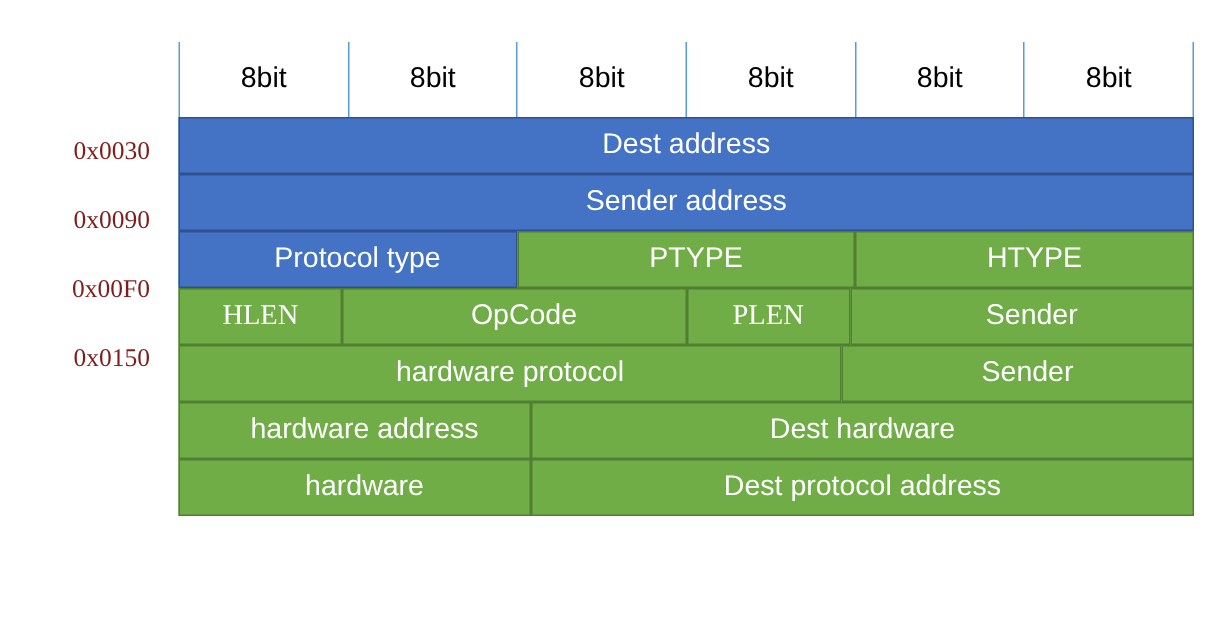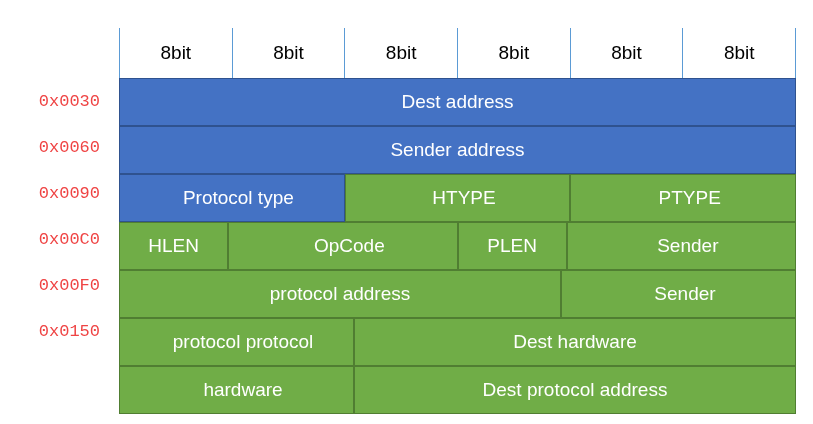--- a/index.html
+++ b/index.html
@@ -30,23 +30,23 @@
     top: 78px;
     width: 112px;
   }
   .offset-cell {
     height: 46px;
     display: flex;
     align-items: center;
     justify-content: flex-end;
     padding-right: 12px;
     box-sizing: border-box;
-    font-family: Liberation Mono, monospace;
+    font-family: Liberation Serif, serif;
     font-size: 17px;
-    color: #ef4444;
+    color: #7f1d1d;
     letter-spacing: 0px;
     white-space: nowrap;
   }
 
   
   .bit-header {
     position: absolute;
     left: 119px;
     top: 28px;
     width: 677px;
@@ -70,21 +70,21 @@
   
   .grid {
     position: absolute;
     left: 119px;
     top: 78px;
     width: 677px;
     height: 322px;
   }
   .grid-row {
     display: flex;
-    height: 48px;
+    height: 38px;
     width: 100%;
     border-radius: 12px;
   }
   .cell {
     display: flex;
     align-items: center;
     justify-content: center;
     box-sizing: border-box;
     font-size: 19px;
     color: #ffffff;
@@ -92,35 +92,33 @@
     overflow: hidden;
   }
   .cell.blue {
     background: #4472c4;
     border: 1px solid #2f528f;
   }
   .cell.green {
     background: #70ad47;
     border: 1px solid #507e32;
   }
-  .span1 { flex: 1 1 0; }
+  .span1 { flex: 1 1 0; font-family: Liberation Serif, serif; }
   .span2 { flex: 2 2 0; padding-left: 13px; }
   .span4 { flex: 4 4 0; }
   .span6 { flex: 6 6 0; }
 </style>
 </head>
 <body>
 
 <div id="diagram">
 
   <div class="offset-col">
       <div class="offset-cell">0x0030</div>
-      <div class="offset-cell">0x0060</div>
       <div class="offset-cell">0x0090</div>
-      <div class="offset-cell">0x00C0</div>
       <div class="offset-cell">0x00F0</div>
       <div class="offset-cell">0x0150</div>
     </div>
 
   <div class="bit-header">
       <div class="bit-cell">8bit</div>
       <div class="bit-cell">8bit</div>
       <div class="bit-cell">8bit</div>
       <div class="bit-cell">8bit</div>
       <div class="bit-cell">8bit</div>
@@ -129,35 +127,35 @@
 
   <div class="grid">
       <div class="grid-row">
         <div class="cell blue span6">Dest address</div>
       </div>
       <div class="grid-row">
         <div class="cell blue span6">Sender address</div>
       </div>
       <div class="grid-row">
         <div class="cell blue span2">Protocol type</div>
+        <div class="cell green span2">PTYPE</div>
         <div class="cell green span2">HTYPE</div>
-        <div class="cell green span2">PTYPE</div>
       </div>
       <div class="grid-row">
         <div class="cell green span1">HLEN</div>
         <div class="cell green span2">OpCode</div>
         <div class="cell green span1">PLEN</div>
         <div class="cell green span2">Sender</div>
       </div>
       <div class="grid-row">
-        <div class="cell green span4">protocol address</div>
+        <div class="cell green span4">hardware protocol</div>
         <div class="cell green span2">Sender</div>
       </div>
       <div class="grid-row">
-        <div class="cell green span2">protocol protocol</div>
+        <div class="cell green span2">hardware address</div>
         <div class="cell green span4">Dest hardware</div>
       </div>
       <div class="grid-row">
         <div class="cell green span2">hardware</div>
         <div class="cell green span4">Dest protocol address</div>
       </div>
     </div>
 
 </div>
 

